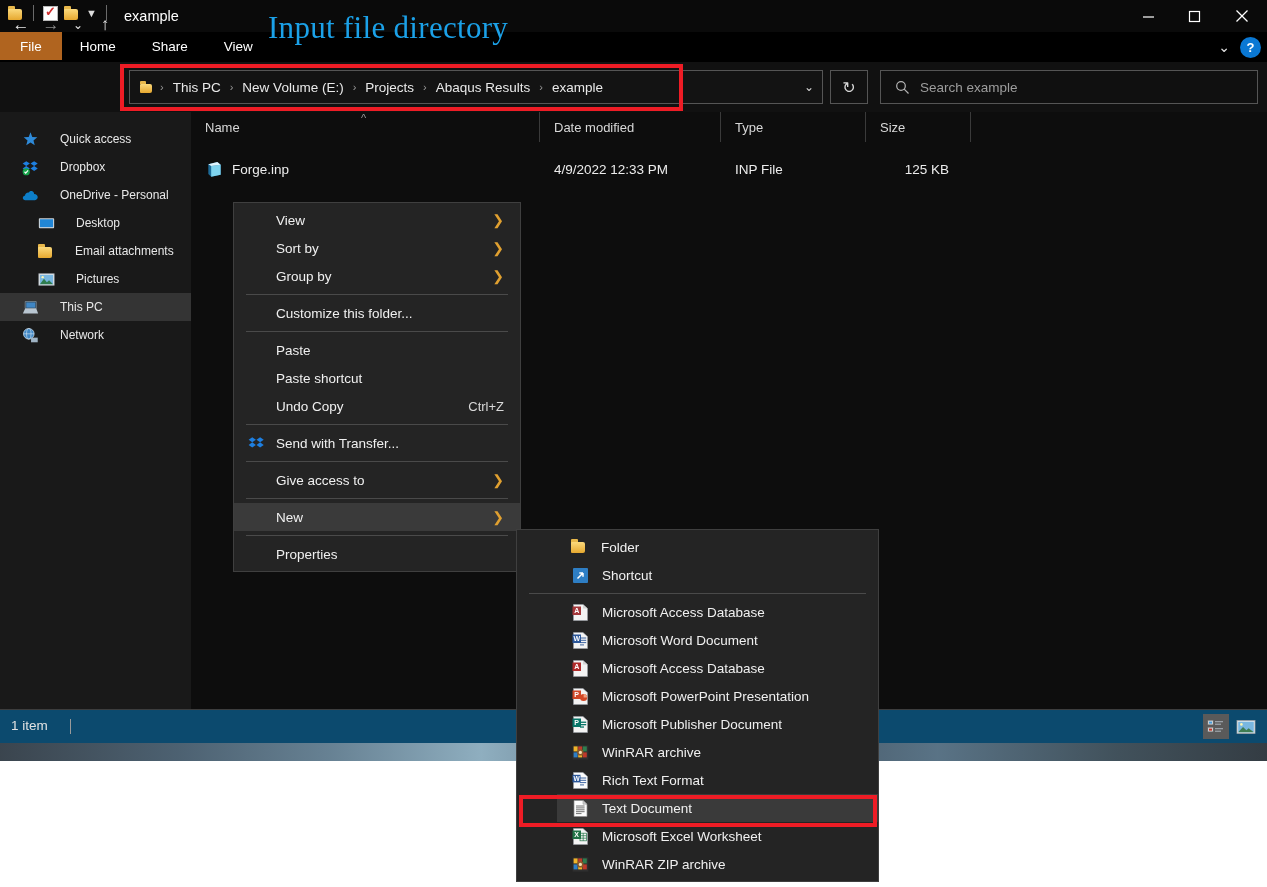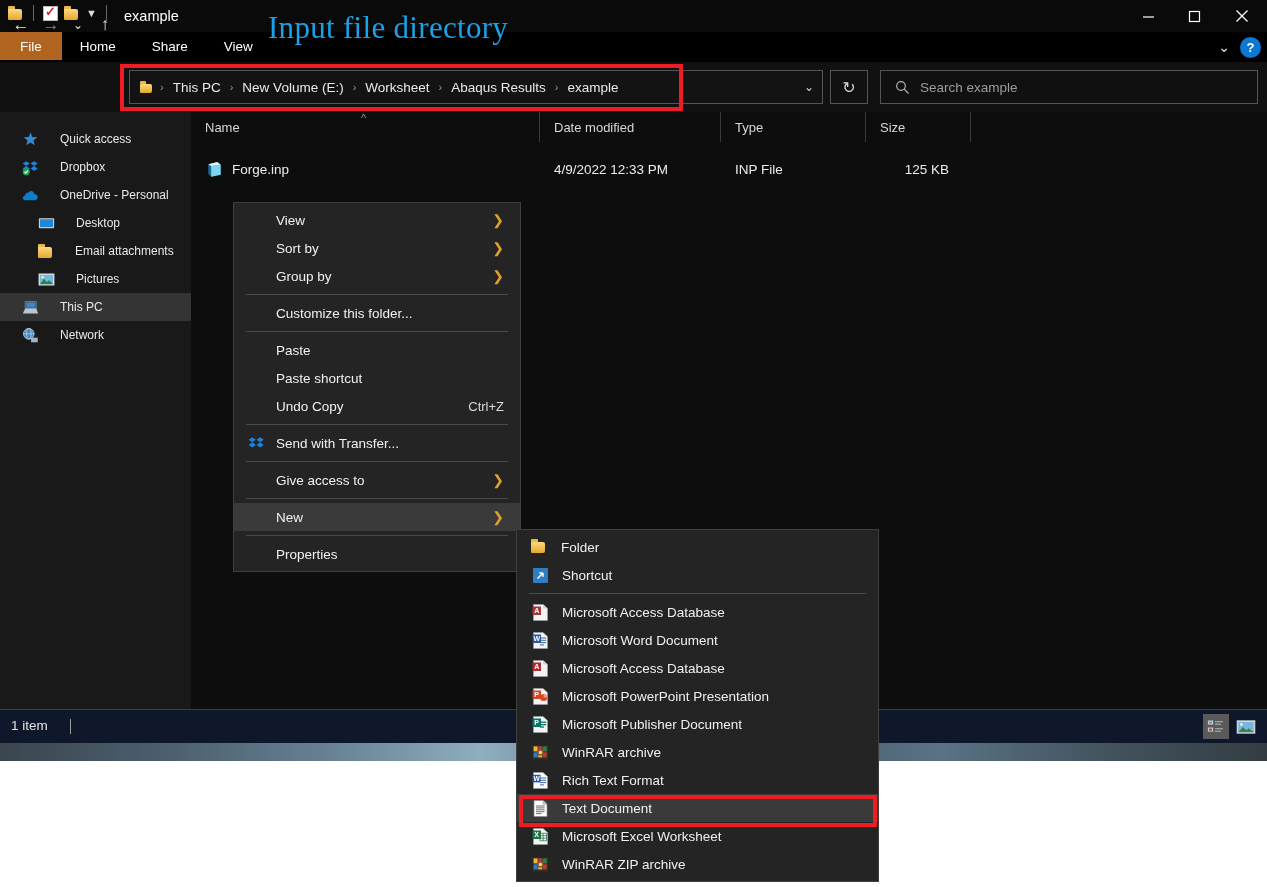--- a/index.html
+++ b/index.html
@@ -162,21 +162,21 @@
     display: flex; align-items: center;
   }
   .fcell { font-size: 13.5px; color: #ececec; display: flex; align-items: center; }
   .inp-ico {
     width: 19px; height: 19px; flex: none; margin-right: 8px;
   }
 
   
   .statusbar {
     position: absolute; left: 0; top: 709px; width: 1267px; height: 34px;
-    background: #0f172a; border-top: 1px solid #3d3d3d; padding-left: 36px;
+    background: #0c4a6e; border-top: 1px solid #3d3d3d; padding-left: 36px;
   }
   .status-text {
     position: absolute; left: 11px; top: 8px; color: #e2e2e2; font-size: 13.5px;
   }
   .status-sep { position: absolute; left: 70px; top: 9px; width: 1px; height: 15px; background: #9a9a9a; }
   .viewbtns { position: absolute; right: 8px; top: 4px; display: flex; gap: 4px; }
   .viewbtn {
     width: 26px; height: 25px; display: flex; align-items: center; justify-content: center;
   }
   .viewbtn.active { background: #5a5a5a; }
@@ -216,21 +216,21 @@
   .ctx-ico { position: absolute; left: 14px; top: 50%; transform: translateY(-50%); width: 17px; height: 17px; }
 
   
   .submenu {
     position: absolute; left: 516px; top: 529px; width: 363px;
     background: #242424; border: 1px solid #3f3f3f; padding: 3px 0;
     z-index: 25;
   }
   .subitem {
     height: 28px; display: flex; align-items: center; gap: 12px;
-    padding-left: 14px; color: #f0f0f0; font-size: 13.5px;
+    padding-left: 14px; color: #f0f0f0; font-size: 13.5px; margin-left: 40px;
   }
   .subitem.hl { background: #3a3a3a; }
   .sub-ico { width: 19px; height: 19px; flex: none; }
   .sub-sep { height: 1px; background: #4a4a4a; margin: 4px 12px; }
 
   .red-box-text {
     position: absolute; left: 519px; top: 795px; width: 358px; height: 32px;
     border: 4px solid #ee1c25; z-index: 35; pointer-events: none;
   }
 </style>
@@ -293,21 +293,21 @@
     <div class="navbtn">↑</div>
   </div>
 
   <div class="crumbbox">
     <span class="folder-ico sm" style="margin:0 4px 0 2px;"></span>
     <span class="chev">›</span>
     <span class="crumb">This PC</span>
     <span class="chev">›</span>
     <span class="crumb">New Volume (E:)</span>
     <span class="chev">›</span>
-    <span class="crumb">Worksheet</span>
+    <span class="crumb">Projects</span>
     <span class="chev">›</span>
     <span class="crumb">Abaqus Results</span>
     <span class="chev">›</span>
     <span class="crumb">example</span>
   </div>
 
   <div class="crumb-drop">⌄</div>
   <div class="refresh-btn">↻</div>
 
   <div class="searchbox">

